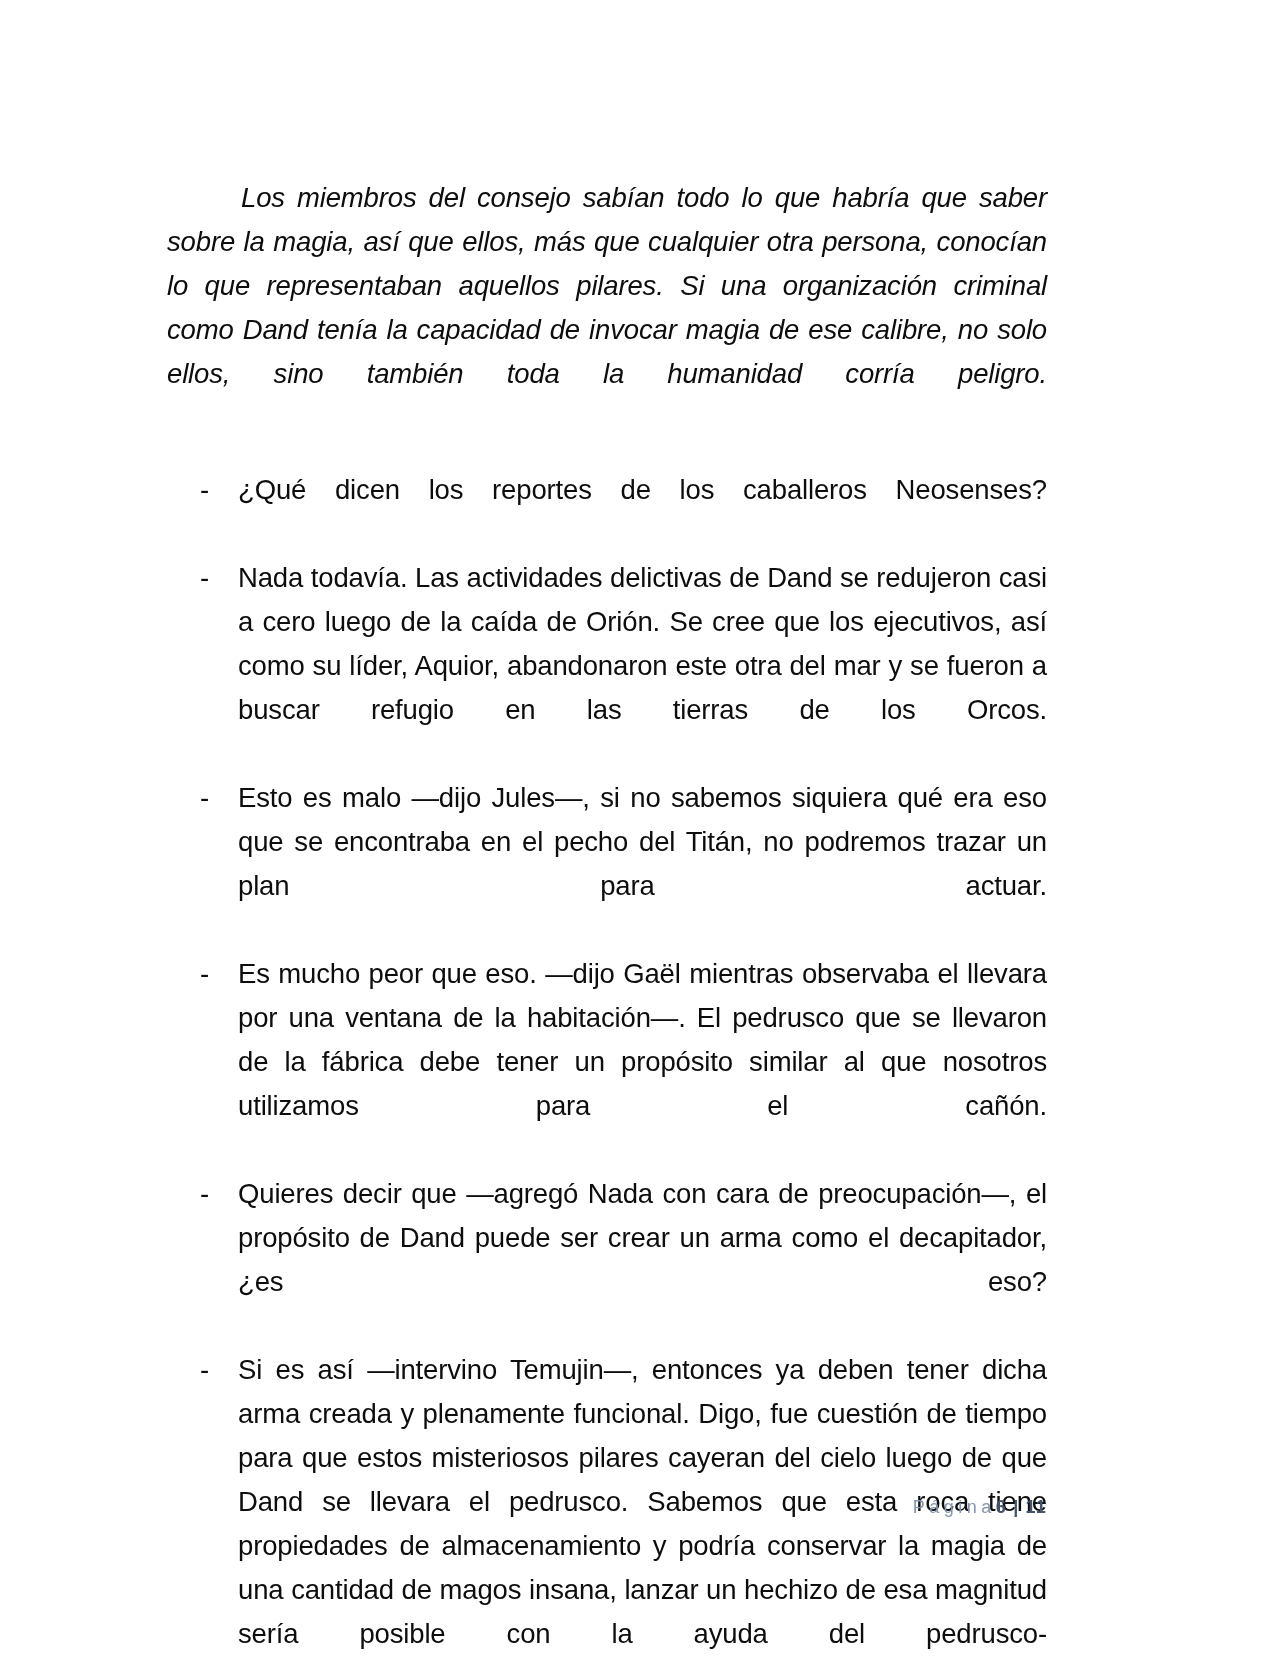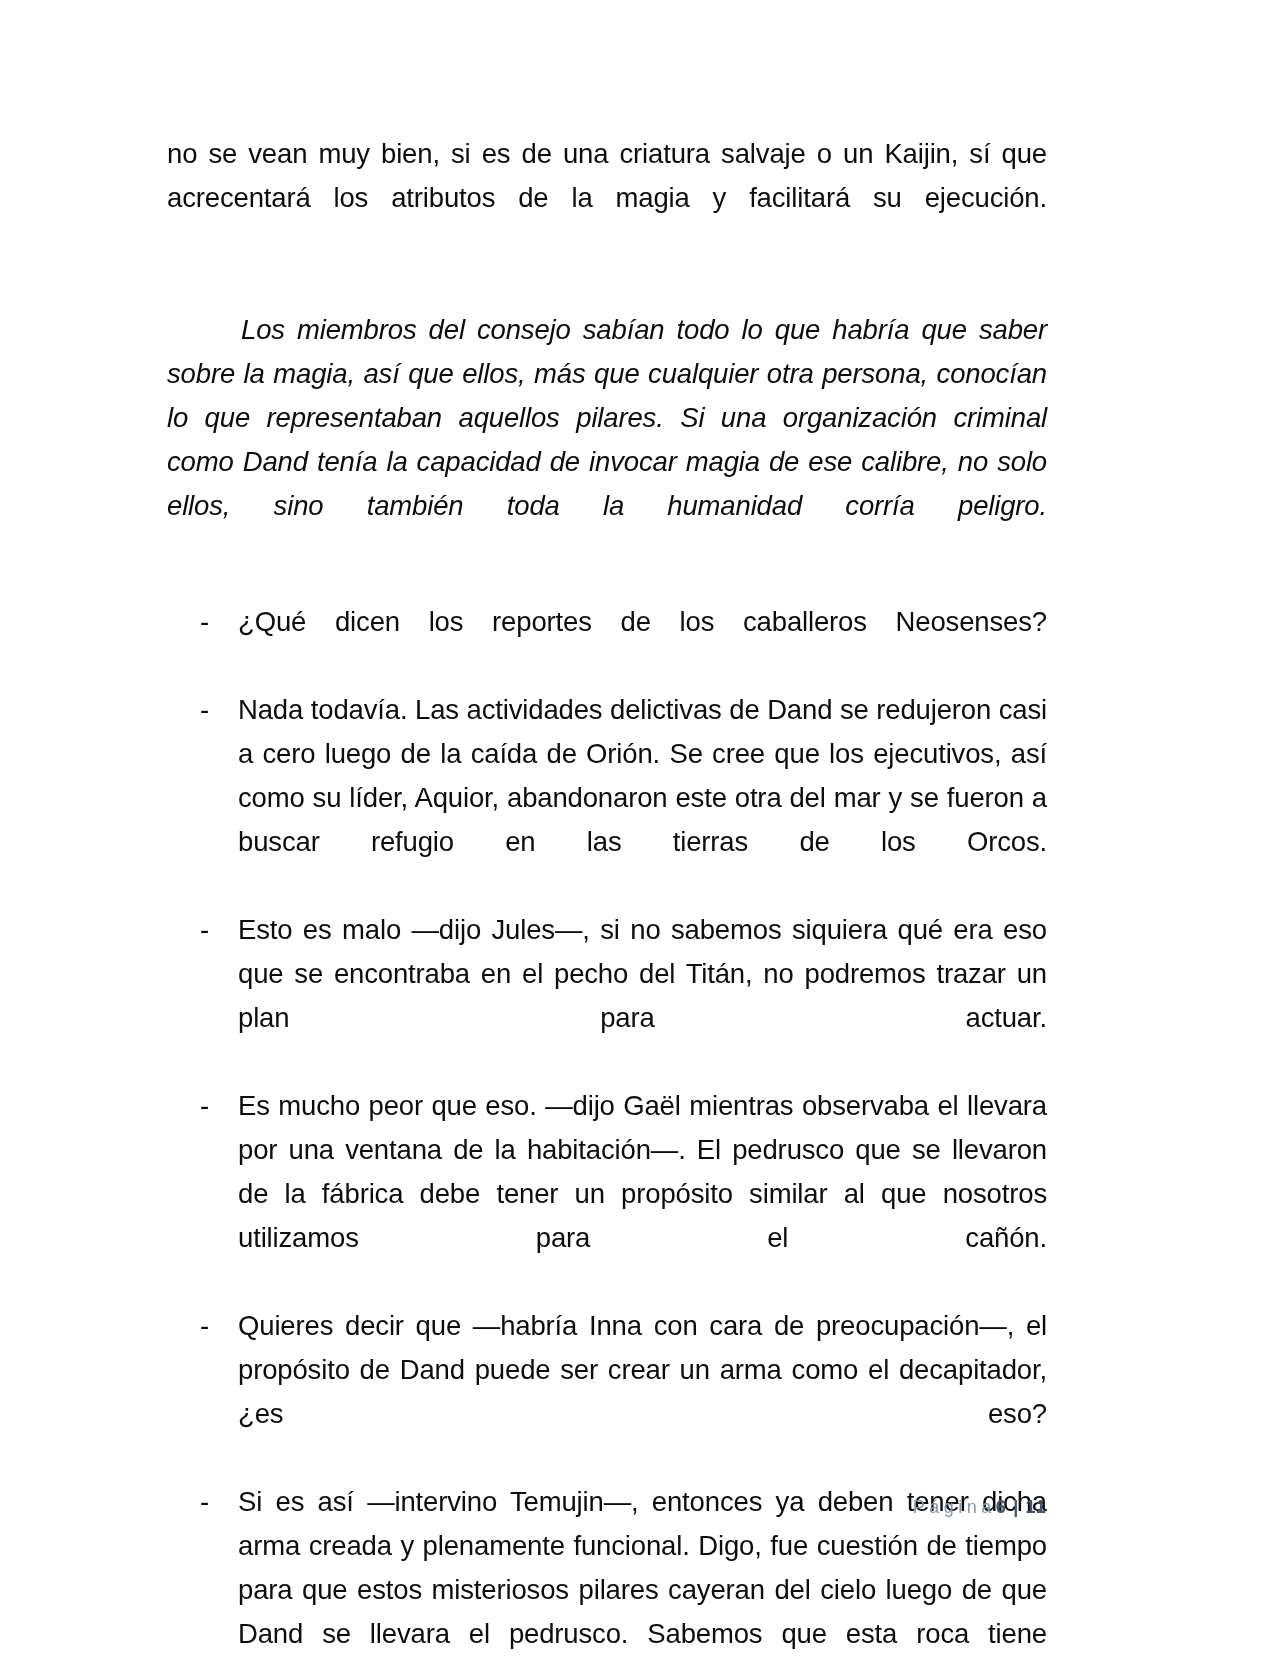--- a/index.html
+++ b/index.html
@@ -119,21 +119,20 @@
     letter-spacing: 1.2px;
   }
 </style>
 </head>
 <body>
 
 <div class="page">
 
   <div class="content">
 
-    <p class="para continuation">no se vean muy bien, si es de una criatura salvaje o un Kaijin, sí que acrecentará los atributos de la magia y facilitará su ejecución.</p>
 
     <p class="para indented">Los miembros del consejo sabían todo lo que habría que saber sobre la magia, así que ellos, más que cualquier otra persona, conocían lo que representaban aquellos pilares. Si una organización criminal como Dand tenía la capacidad de invocar magia de ese calibre, no solo ellos, sino también toda la humanidad corría peligro.</p>
 
     <ul class="dialogue-list">
 
       <li class="dialogue-item">
         <span class="dash">-</span>
         <span class="dialogue-text">¿Qué dicen los reportes de los caballeros Neosenses?</span>
       </li>
 
@@ -147,21 +146,21 @@
         <span class="dialogue-text">Esto es malo —dijo Jules—, si no sabemos siquiera qué era eso que se encontraba en el pecho del Titán, no podremos trazar un plan para actuar.</span>
       </li>
 
       <li class="dialogue-item">
         <span class="dash">-</span>
         <span class="dialogue-text">Es mucho peor que eso. —dijo Gaël mientras observaba el llevara por una ventana de la habitación—. El pedrusco que se llevaron de la fábrica debe tener un propósito similar al que nosotros utilizamos para el cañón.</span>
       </li>
 
       <li class="dialogue-item">
         <span class="dash">-</span>
-        <span class="dialogue-text">Quieres decir que —habría Inna con cara de preocupación—, el propósito de Dand puede ser crear un arma como el decapitador, ¿es eso?</span>
+        <span class="dialogue-text">Quieres decir que —agregó Nada con cara de preocupación—, el propósito de Dand puede ser crear un arma como el decapitador, ¿es eso?</span>
       </li>
 
       <li class="dialogue-item">
         <span class="dash">-</span>
         <span class="dialogue-text">Si es así —intervino Temujin—, entonces ya deben tener dicha arma creada y plenamente funcional. Digo, fue cuestión de tiempo para que estos misteriosos pilares cayeran del cielo luego de que Dand se llevara el pedrusco. Sabemos que esta roca tiene propiedades de almacenamiento y podría conservar la magia de una cantidad de magos insana, lanzar un hechizo de esa magnitud sería posible con la ayuda del pedrusco-</span>
       </li>
 
     </ul>
 
   </div>

